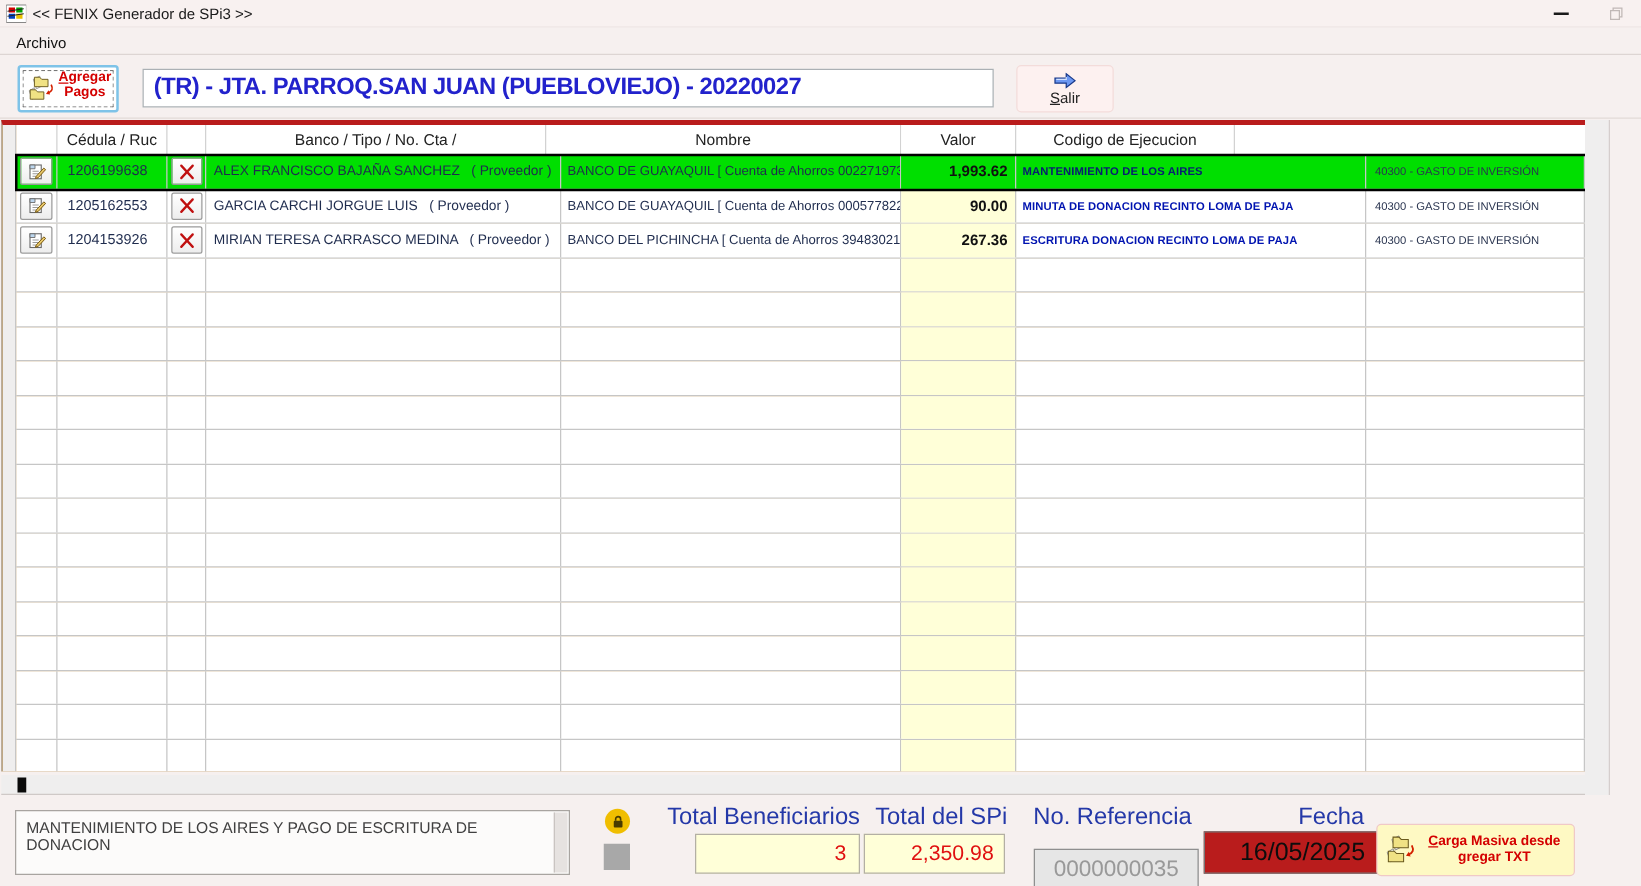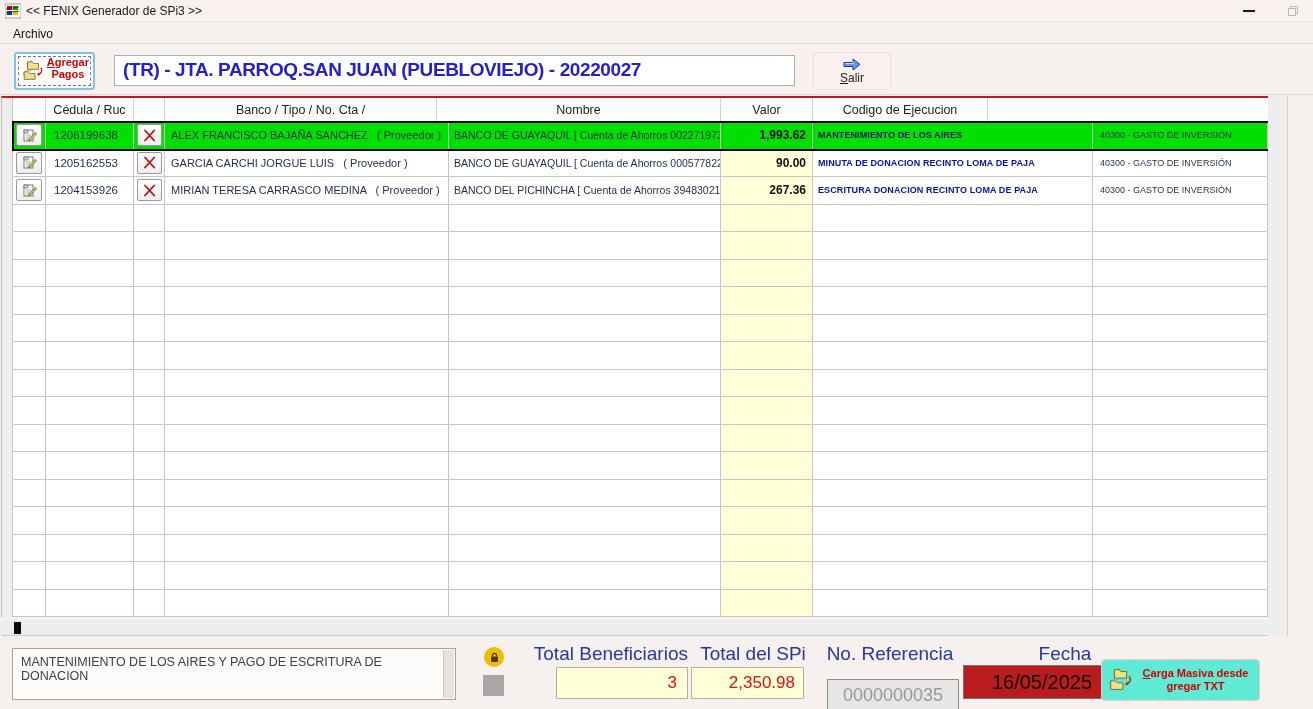--- a/index.html
+++ b/index.html
@@ -23,21 +23,21 @@
   
   .toolbar { position:absolute; left:0; top:44px; width:1313px; height:51px; background:#f6f0ef; border-bottom:1px solid #e2dad8; }
   .btn-agregar { position:absolute; left:14px; top:8px; width:81px; height:38px; background:#fff; border:2px solid #7ec3e8; border-radius:3px; display:flex; padding:2px 4px; cursor:pointer; }
   .btn-agregar .focus-ring { position:absolute; inset:2px; border:1px dashed #777; border-radius:1px; pointer-events:none; }
   .btn-agregar .lbl { flex:1; text-align:center; font-size:11px; font-weight:bold; color:#d40000; line-height:12px; }
   .u { text-decoration:underline; }
   .title-field { position:absolute; left:114px; top:11px; width:681px; height:31px; background:#fff; border:1px solid #abb0b4; font-size:19px; font-weight:bold; color:#2222cc; padding:3px 8px 0 8px; letter-spacing:-0.4px; white-space:nowrap; overflow:hidden; font-family:"Liberation Sans", sans-serif; }
   .btn-salir { position:absolute; left:813px; top:8px; width:78px; height:38px; background:#fdf1f0; border:1px solid #f3dcda; border-radius:4px; display:flex; flex-direction:column; align-items:center; justify-content:center; cursor:pointer; font-size:12px; color:#222; }
 
   
-  .table-area { position:absolute; left:1px; top:96px; width:1267px; height:521px; background:#a16207; border-top:2px solid #b91c1c; border-left:1px solid #bbb; overflow:hidden; }
+  .table-area { position:absolute; left:1px; top:96px; width:1267px; height:521px; background:#a16207; border-top:4px solid #b91c1c; border-left:1px solid #bbb; overflow:hidden; }
   .rowhead-col { position:absolute; left:0; top:0; width:11px; height:521px; background:#efeeee; border-right:1px solid #c6c6c6; }
   .grid { position:absolute; left:11px; top:0; width:1256px; }
   .thead { display:flex; height:24px; background:#fff; }
   .thead .hc { font-size:12.5px; color:#222; display:flex; align-items:center; justify-content:center; border-right:1px solid #d2d2d2; }
   .trow { display:flex; height:27.5px; background:#fff; border-bottom:1px solid #c6c6c6; position:relative; }
   .trow .td { border-right:1px solid #c6c6c6; overflow:hidden; display:flex; align-items:center; }
   .c1 { width:33px; justify-content:center; }
   .c2 { width:88px; padding-left:8px; }
   .c3 { width:31px; justify-content:center; }
   .c4 { width:284px; padding-left:6px; }
@@ -69,21 +69,21 @@
   .f-label { position:absolute; top:5px; font-size:19px; color:#2438a8; white-space:nowrap; }
   .lbl-benef { left:512px; width:176px; text-align:right; }
   .lbl-spi { left:690px; width:126px; text-align:center; }
   .lbl-ref { left:820px; width:140px; text-align:center; }
   .lbl-fecha { left:1005px; width:120px; text-align:center; }
   .f-field { position:absolute; top:29px; height:32px; border:1px solid #b3afa4; font-size:17px; display:flex; align-items:center; }
   .fld-benef { left:556px; width:132px; background:#ffffd8; color:#e01010; justify-content:flex-end; padding-right:10px; }
   .fld-spi { left:691px; width:113px; background:#ffffd8; color:#e01010; justify-content:flex-end; padding-right:8px; }
   .fld-ref { left:827px; width:132px; background:#e6e6e6; border:1px solid #8f8f8f; color:#999; justify-content:center; font-size:18px;margin-top:12px; }
   .fld-fecha { left:963px; top:27px; width:158px; height:34px; background:#b91c1c; border:1px solid #767676; color:#0d0d0d; justify-content:center; font-size:20px; }
-  .btn-carga { position:absolute; left:1101px; top:21px; width:159px; height:42px; background:#5eead4; border:1px solid #f0c9c7; border-radius:4px; display:flex; align-items:center; padding:2px 4px; cursor:pointer; }
+  .btn-carga { position:absolute; left:1101px; top:21px; width:159px; height:42px; background:#fef9c3; border:1px solid #f0c9c7; border-radius:4px; display:flex; align-items:center; padding:2px 4px; cursor:pointer; }
   .btn-carga .lbl { flex:1; text-align:center; font-size:11px; font-weight:bold; color:#d40000; line-height:13px; }
 </style>
 </head>
 <body>
 
 <div class="window">
 
   <div class="titlebar">
     <svg class="app-icon" viewBox="0 0 16 16">
       <rect x="0" y="1" width="16" height="14" fill="#fff" stroke="#444" stroke-width="0.5"></rect>

